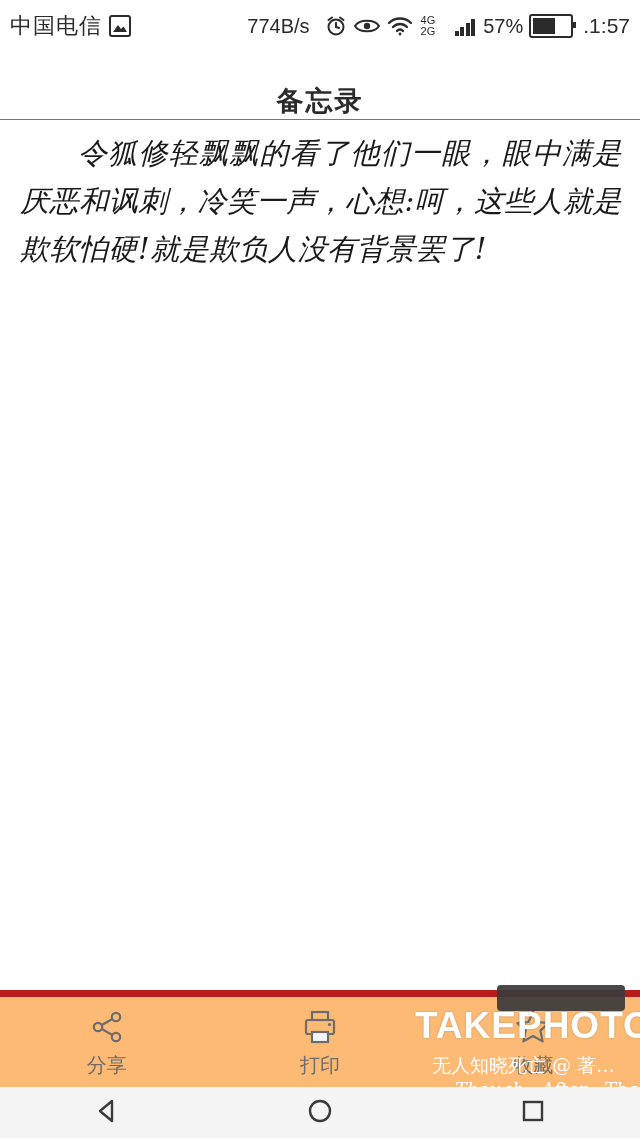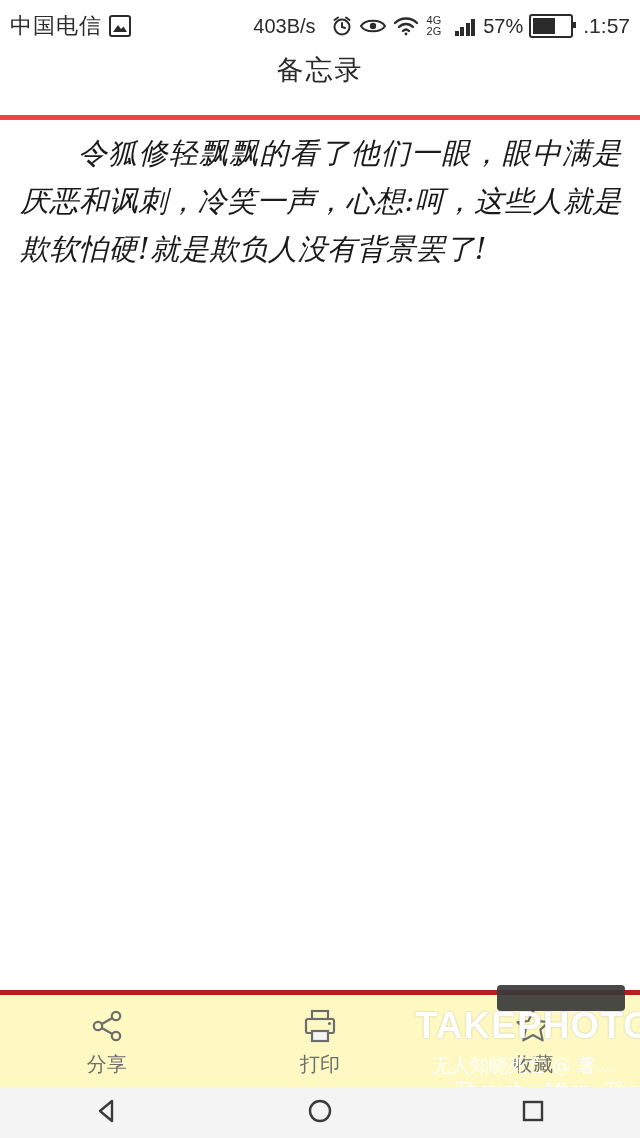--- a/index.html
+++ b/index.html
@@ -47,21 +47,21 @@
     white-space: nowrap;
   }
   .sb-right {
     display: flex;
     align-items: center;
   }
   .net-type {
     font-size: 11px;
     line-height: 11px;
     text-align: left;
-    margin-right: 12px;
+    margin-right: 18px;
   }
   .bars {
     display: inline-flex;
     align-items: flex-end;
     height: 20px;
   }
   .bars i {
     display: block;
     width: 4px;
     margin-left: 1.5px;
@@ -105,24 +105,25 @@
   }
 
   
   .title-bar {
     position: absolute;
     top: 52px; left: 0;
     width: 640px;
     height: 68px;
     background: #ffffff;
     display: flex;
-    align-items: flex-start;
+    align-items: flex-end;
     justify-content: center;
-    border-bottom: 5px solid #ef4444;
-    box-sizing: border-box;
+    border-bottom: 1px solid #ef4444;
+    box-sizing: border-box;
+    font-weight: bold;
   }
   .title-bar .title {
     font-size: 27px;
     color: #2b2b2b;
     letter-spacing: 2px;
   }
 
   
   .note-body {
     position: absolute;
@@ -146,22 +147,22 @@
   }
   .note-body p.indent { text-indent: 58px; }
 
   
   .toolbar {
     position: absolute;
     left: 0;
     top: 990px;
     width: 640px;
     height: 97px;
-    background: #fef9c3;
-    border-top: 5px solid #b91c1c;
+    background: #fdba74;
+    border-top: 7px solid #b91c1c;
     display: flex;
     box-sizing: border-box;
   }
   .tool {
     flex: 1 1 0;
     display: flex;
     flex-direction: column;
     align-items: center;
     justify-content: center;
     color: #6d6d6d;
@@ -243,21 +244,21 @@
 
   <span class="sb-icon">
     <svg width="22" height="22" viewBox="0 0 22 22">
       <rect x="1" y="1" width="20" height="20" rx="2" fill="none" stroke="#2b2b2b" stroke-width="2"></rect>
       <path d="M4 17 L9 10 L12 14 L14.5 11.5 L18 17 Z" fill="#2b2b2b"></path>
     </svg>
   </span>
 
   <span class="sb-spacer"></span>
 
-  <span class="netspeed">403B/s</span>
+  <span class="netspeed">774B/s</span>
 
   <span class="sb-icon">
     <svg width="22" height="22" viewBox="0 0 22 22">
       <circle cx="11" cy="12" r="7.5" fill="none" stroke="#2b2b2b" stroke-width="2"></circle>
       <path d="M11 8 L11 12 L14 13" fill="none" stroke="#2b2b2b" stroke-width="2" stroke-linecap="round"></path>
       <path d="M3.5 5 L7 2.5 M18.5 5 L15 2.5" stroke="#2b2b2b" stroke-width="2" stroke-linecap="round"></path>
     </svg>
   </span>
 
   <span class="sb-icon">

